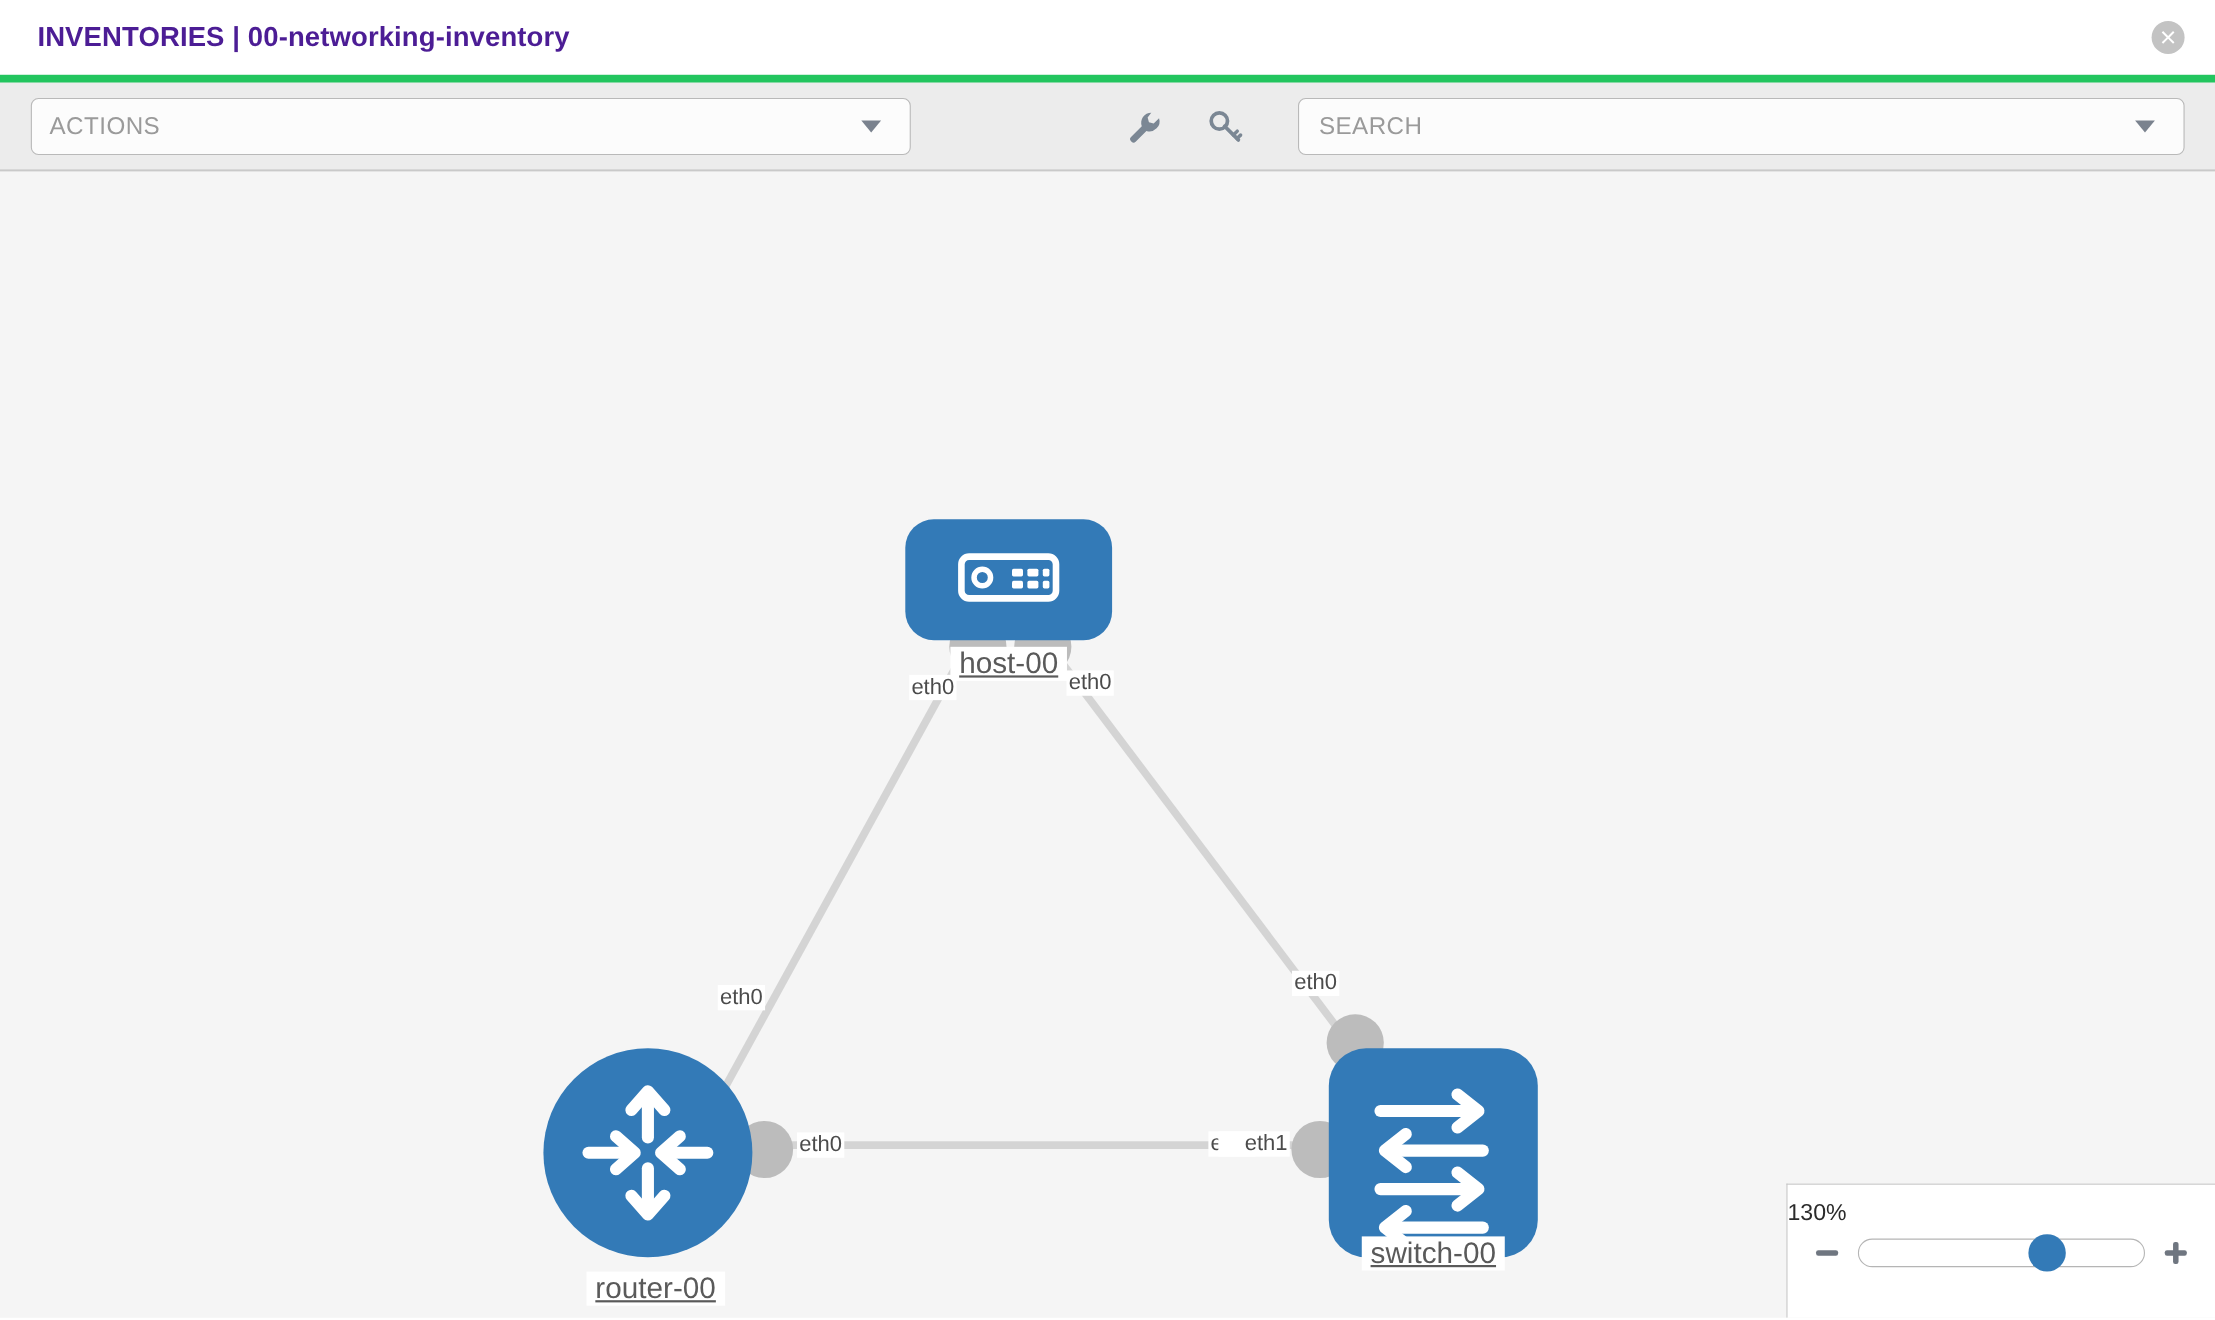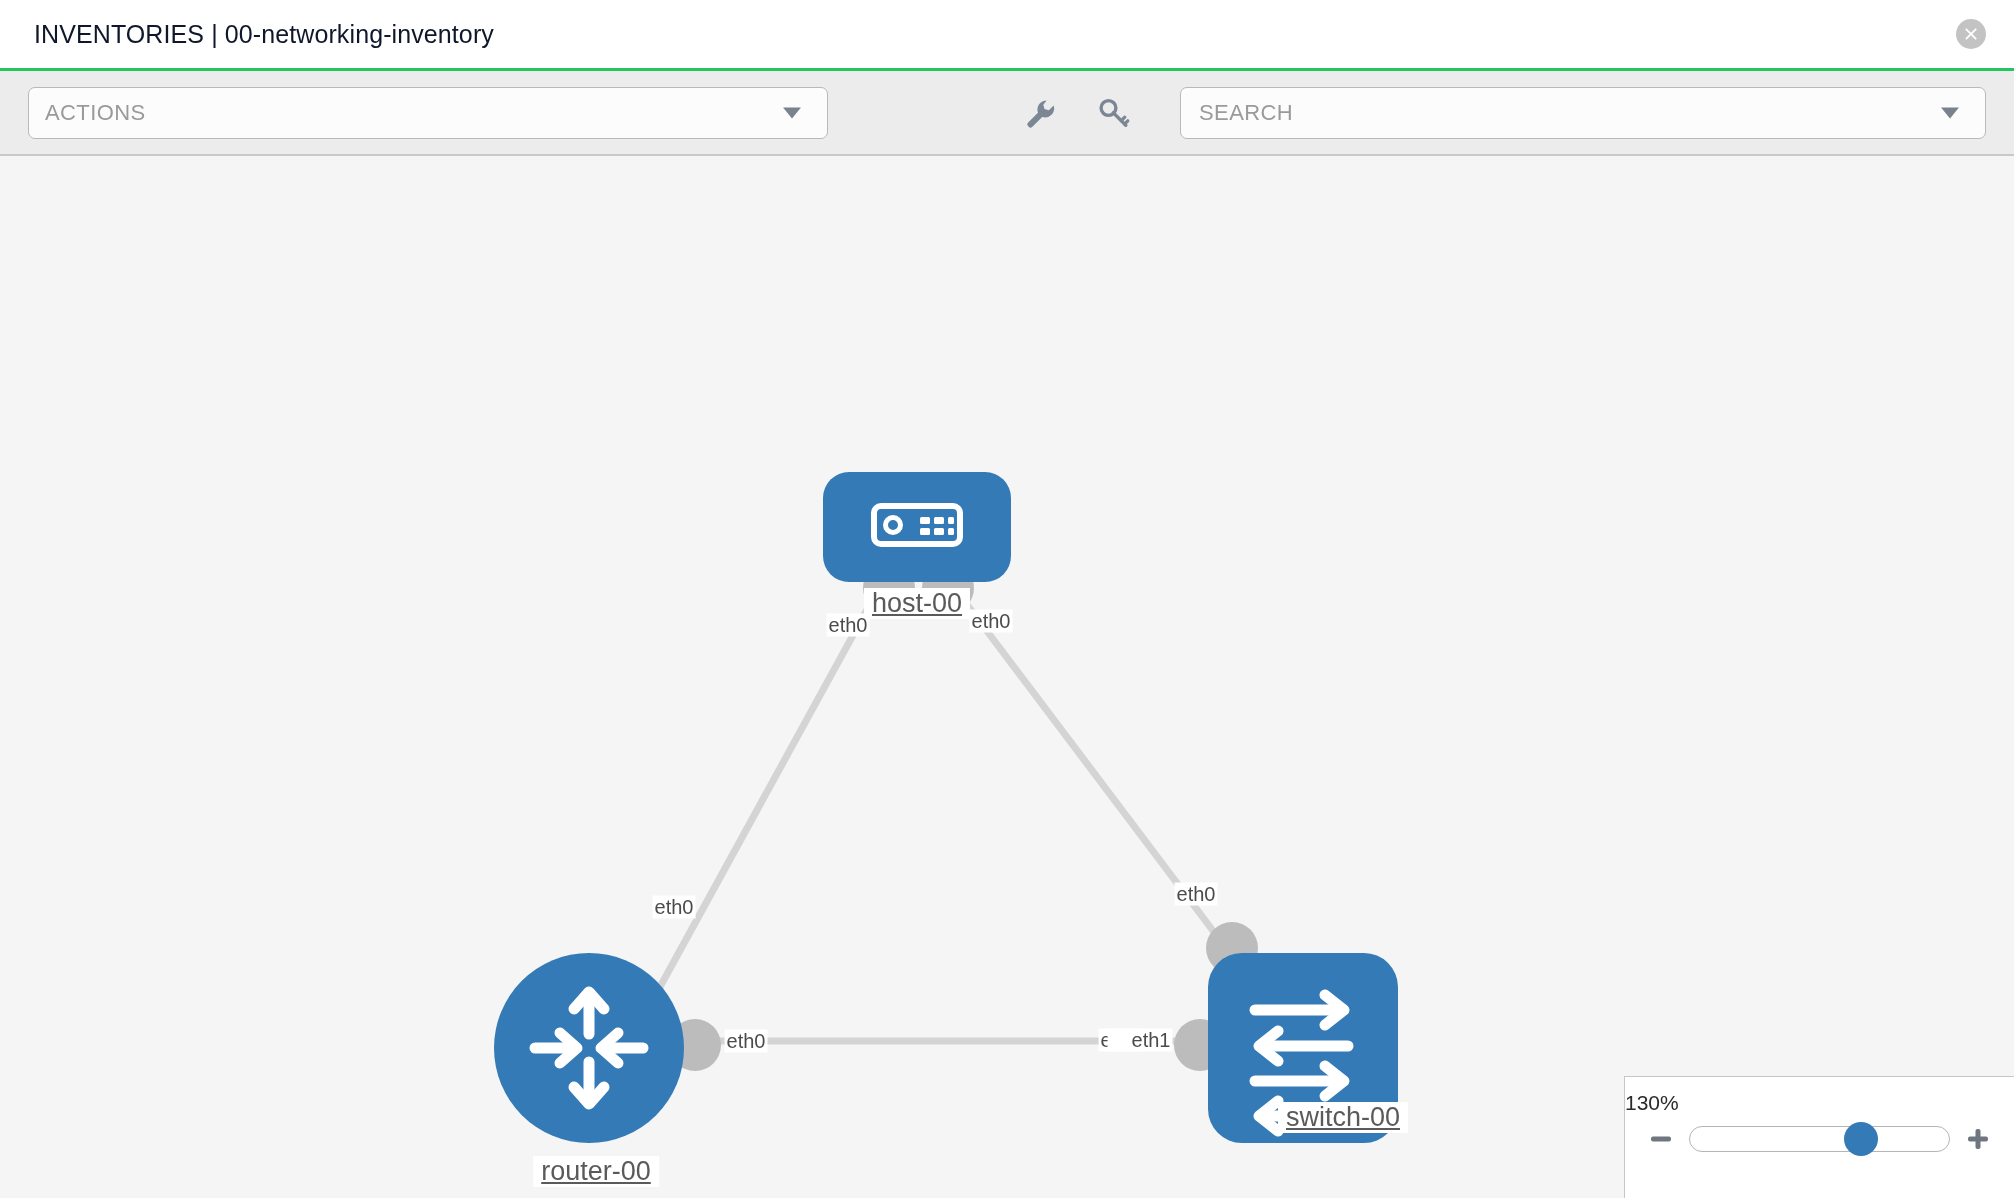--- a/index.html
+++ b/index.html
@@ -22,22 +22,22 @@
   .header {
     position: relative;
     height: 68px;
     background: #ffffff;
     display: flex;
     align-items: center;
     padding: 0 34px;
   }
   .page-title {
     font-size: 25px;
-    font-weight: normal;
-    color: #0f172a;
+    font-weight: bold;
+    color: #4c1d95;
     letter-spacing: 0.1px;
     white-space: nowrap;
   }
   .close-btn {
     position: absolute;
     right: 28px;
     top: 50%;
     transform: translateY(-50%);
     width: 30px; height: 30px;
     border-radius: 50%;
@@ -47,21 +47,21 @@
     justify-content: center;
     cursor: pointer;
   }
   .close-btn svg { display:block; }
 
   
   .toolbar {
     position: relative;
     height: 88px;
     background: #ececec;
-    border-top: 3px solid #22c55e;
+    border-top: 7px solid #22c55e;
     border-bottom: 2px solid #c9c9c9;
     display: flex;
     align-items: center;
     padding: 0 28px;
   }
   .select-box {
     position: relative;
     height: 52px;
     background: #fcfcfc;
     border: 1px solid #b9b9b9;
@@ -322,21 +322,21 @@
           <line x1="1255" y1="925" x2="1340" y2="925"></line>
           <polyline points="1325,910 1344,925 1325,940"></polyline>
           <line x1="1348" y1="960" x2="1263" y2="960"></line>
           <polyline points="1278,945 1259,960 1278,975"></polyline>
         </g>
       </g>
     </svg>
 
     <div class="node-label" style="left:917px; top:432px;">host-00</div>
     <div class="node-label" style="left:596px; top:1000px;">router-00</div>
-    <div class="node-label" style="left:1303px; top:946px;margin-left:40px;">switch-00</div>
+    <div class="node-label" style="left:1303px; top:968px;">switch-00</div>
 
     <div class="edge-label" style="left:848px; top:469px;">eth0</div>
     <div class="edge-label" style="left:991px; top:465px;">eth0</div>
     <div class="edge-label" style="left:674px; top:751px;">eth0</div>
     <div class="edge-label" style="left:1196px; top:738px;">eth0</div>
     <div class="edge-label" style="left:746px; top:885px;">eth0</div>
     <div class="edge-label" style="left:1120px; top:884px;">eth0</div>
     <div class="edge-label" style="left:1140px; top:884px;padding-left:24px;">eth1</div>
 
     <div class="zoom-panel">

